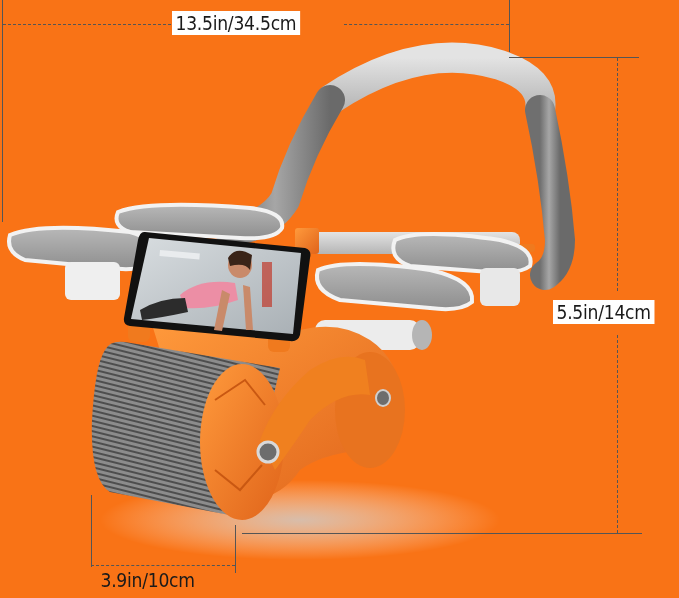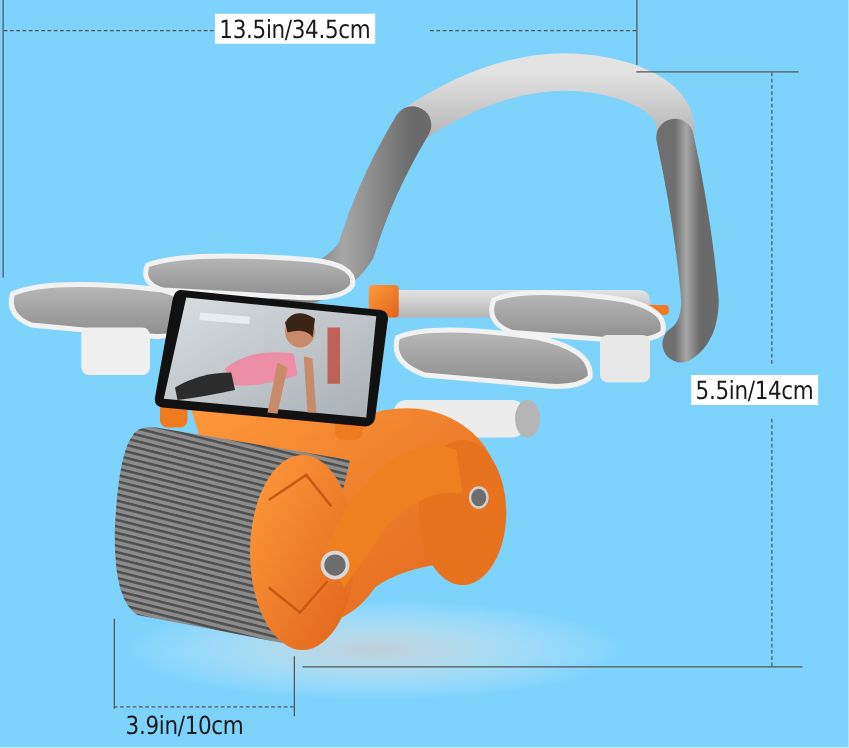--- a/index.html
+++ b/index.html
@@ -1,18 +1,18 @@
 <!DOCTYPE html>
 <html><head>
   <meta charset="utf-8">
   <style>
     html, body { margin: 0; padding: 0; background: #ffffff; }
     .canvas {
       position: relative; width: 679px; height: 598px; overflow: hidden;
-      background: #7dd3fc;
+      background: #f97316;
       font-family: "DejaVu Sans", "Liberation Sans", sans-serif;
       text-align: right;
     }
     .product { position: absolute; left: 0; top: 0; width: 679px; height: 598px; }
     .dim-label {
       position: absolute; color: #1a1a1a; font-size: 20px; letter-spacing: -0.3px;
       background: #ffffff; padding: 0 4px; line-height: 24px; white-space: nowrap;
       font-family: "DejaVu Sans", sans-serif;
       transform: scaleX(0.86); transform-origin: left center;
     }

